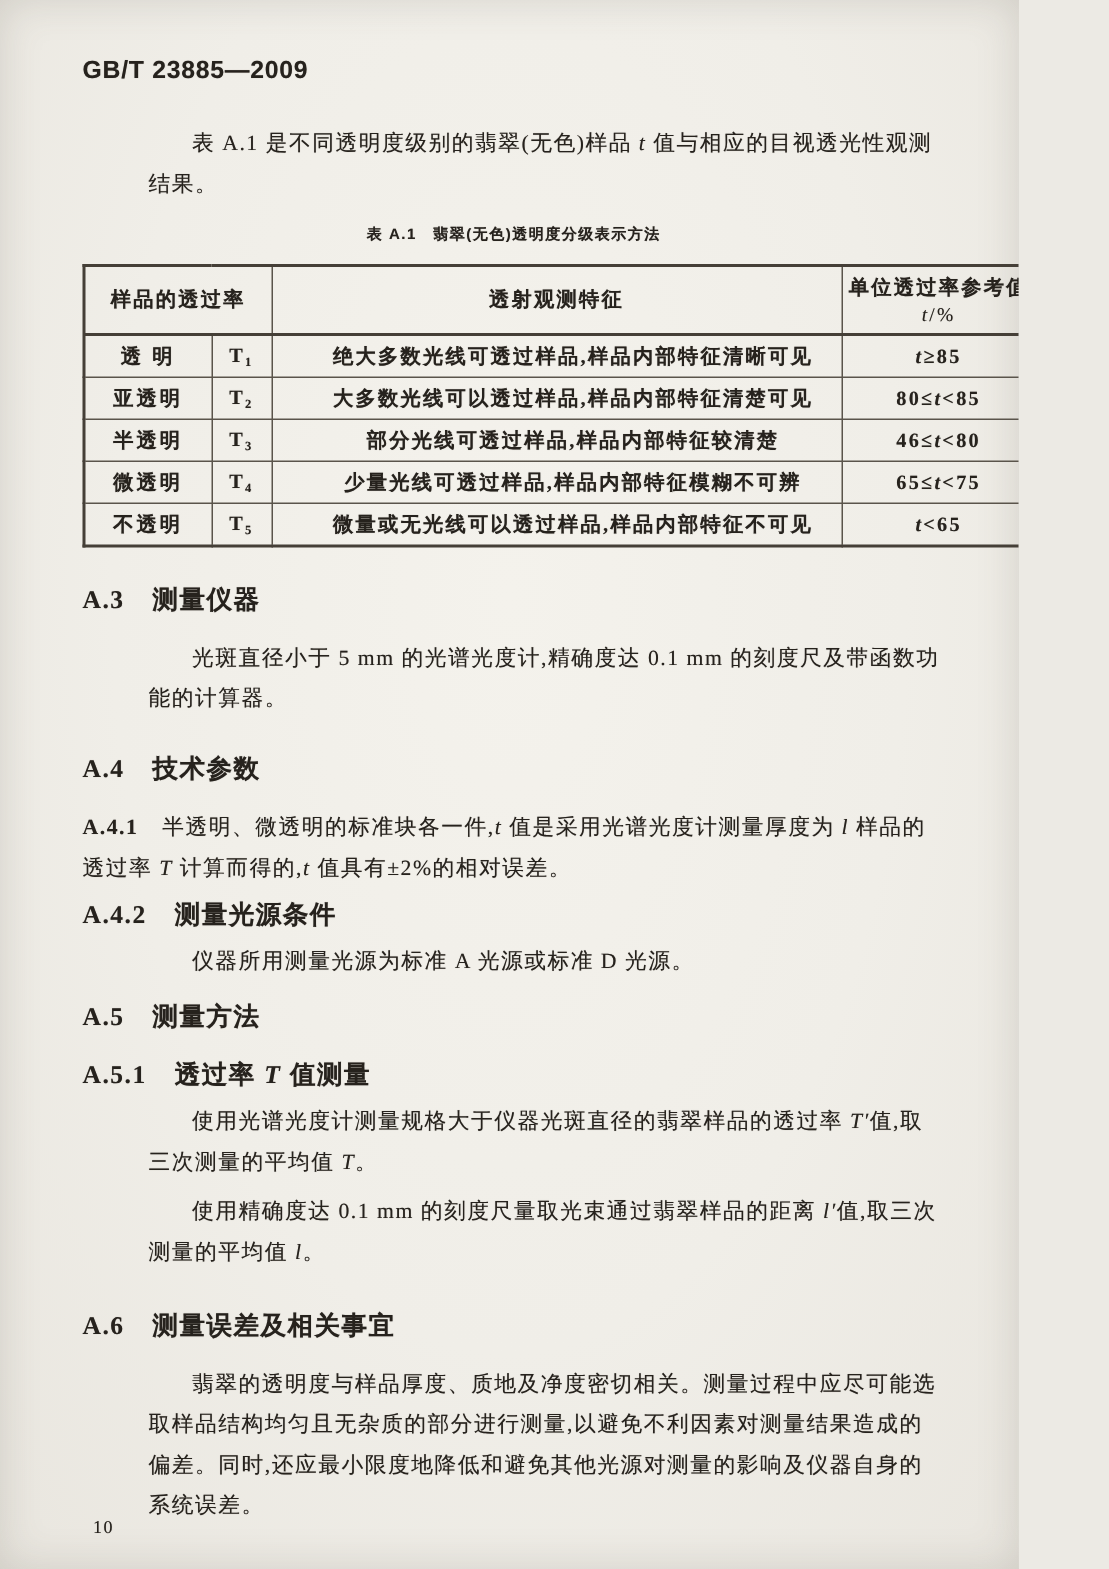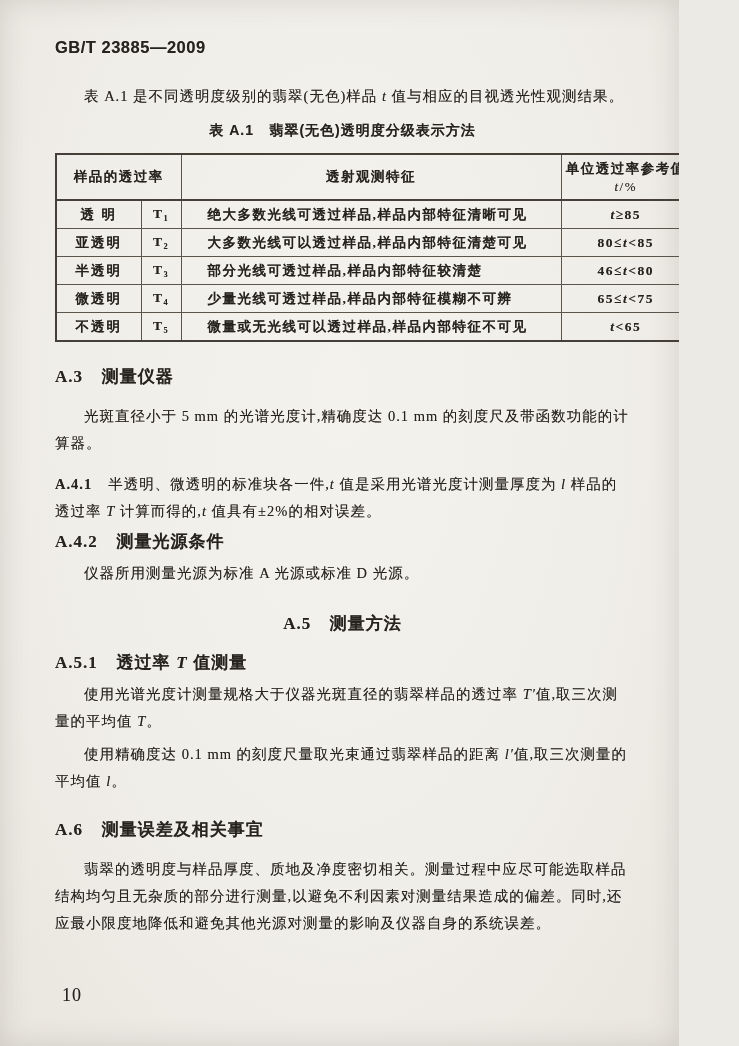--- a/index.html
+++ b/index.html
@@ -25,28 +25,28 @@
     font-weight: bold;
     font-size: 16.5px;
     letter-spacing: 0.5px;
   }
   .para {
     margin: 0;
     font-size: 14.5px;
     line-height: 27px;
     letter-spacing: 1px;
   }
-  .indent { text-indent: 2em; }
+  .indent { text-indent: 2em; margin-left: 44px; }
   .intro { margin-top: 26px; }
   .table-title {
     margin: 12px 0 0 0;
     text-align: center;
     font-family: "Liberation Sans", "DejaVu Sans", sans-serif;
     font-weight: bold;
-    font-size: 14px;
+    font-size: 10px;
     letter-spacing: 1px;
   }
   .table-title .gap { display: inline-block; width: 1.1em; }
   table.grading-table {
     margin-top: 13px;
     width: 635px;
     border-collapse: collapse;
     table-layout: fixed;
     border: 2px solid #453f37;
     font-size: 13.5px;
@@ -71,21 +71,21 @@
     font-family: "Liberation Sans", "DejaVu Sans", sans-serif;
   }
   table.grading-table thead th .ref2 {
     font-family: "Liberation Serif", "DejaVu Serif", serif;
     font-weight: normal;
     font-size: 13px;
     margin-top: 1px;
   }
   table.grading-table tbody td { height: 27px; }
   table.grading-table td.feat {
-    text-align: left;
+    text-align: center;
     padding-left: 26px;
   }
   table.grading-table td.lvl { letter-spacing: 2px; }
   table.grading-table sub {
     font-size: 0.62em;
     vertical-align: -0.35em;
   }
   .sec-h {
     margin: 0;
     font-family: "Liberation Sans", "DejaVu Sans", sans-serif;
@@ -94,31 +94,31 @@
     letter-spacing: 1px;
     line-height: 1.35;
   }
   .sec-h .h-num { margin-right: 1.1em; font-family: "Liberation Serif", "DejaVu Serif", serif; }
   .runin .h-num {
     margin-right: 1.1em;
     font-weight: bold;
     font-style: normal;
   }
   i { font-style: italic; font-family: "Liberation Serif", "DejaVu Serif", serif; }
-  .mt26 { margin-top: 26px; text-align: center; }
+  .mt26 { margin-top: 12px; }
   .mt24 { margin-top: 24px; }
   .mt22 { margin-top: 22px; }
   .mt16 { margin-top: 16px; }
   .mt14 { margin-top: 14px; }
   .mt6  { margin-top: 6px; }
   .page-number {
     position: absolute;
     left: 62px;
-    bottom: 40px;
-    font-size: 18px;
+    bottom: 20px;
+    font-size: 12px;
     letter-spacing: 1px;
   }
 </style>
 </head>
 <body>
 
 <div class="page">
 
   <div class="doc-number">GB/T 23885—2009</div>
 
@@ -177,20 +177,23 @@
         <td class="val"><i>t</i><span>&lt;65</span></td>
       </tr>
     </tbody>
   </table>
 
   <h5 class="sec-h mt24">
     <span class="h-num">A.3</span><span class="h-title"><span>测量仪器</span></span>
   </h5>
   <p class="para indent mt14"><span>光斑直径小于 5 mm 的光谱光度计,精确度达 0.1 mm 的刻度尺及带函数功能的计算器。</span></p>
 
+  <h5 class="sec-h mt22">
+    <span class="h-num">A.4</span><span class="h-title"><span>技术参数</span></span>
+  </h5>
 
   <p class="para runin mt14">
     <b class="h-num">A.4.1</b><span><span>半透明、微透明的标准块各一件,</span><i>t</i><span> 值是采用光谱光度计测量厚度为 </span><i>l</i><span> 样品的透过率 </span><i>T</i><span> 计算而得的,</span><i>t</i><span> 值具有±2%的相对误差。</span></span>
   </p>
 
   <h5 class="sec-h mt6">
     <span class="h-num">A.4.2</span><span class="h-title"><span>测量光源条件</span></span>
   </h5>
   <p class="para indent mt6"><span>仪器所用测量光源为标准 A 光源或标准 D 光源。</span></p>
 

